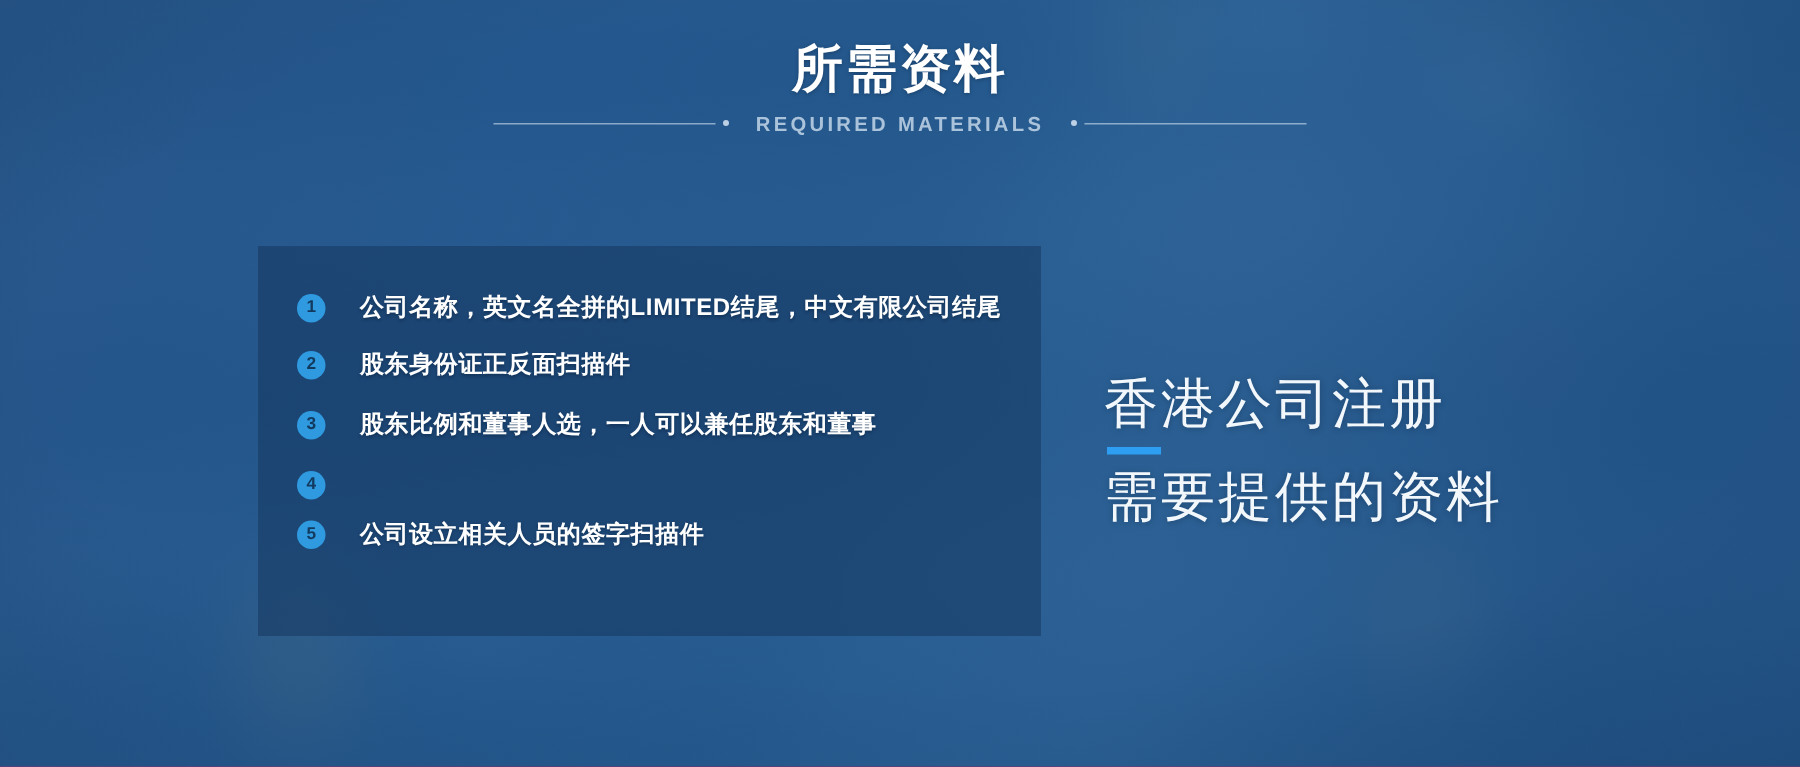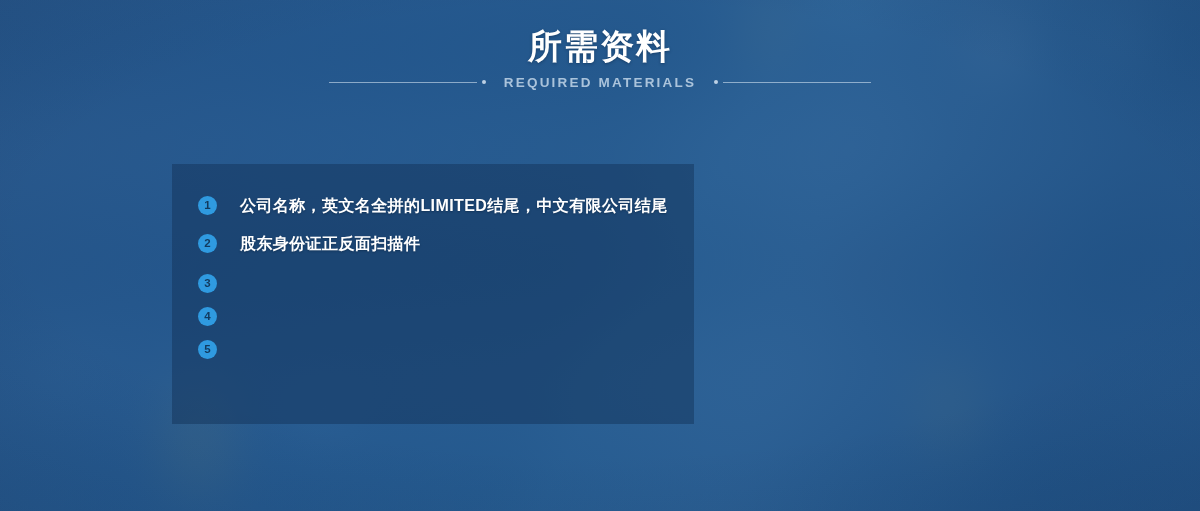--- a/index.html
+++ b/index.html
@@ -210,27 +210,34 @@
         <span class="item-text">公司名称，英文名全拼的LIMITED结尾，中文有限公司结尾</span>
       </div>
 
       <div class="list-item">
         <span class="badge">2</span>
         <span class="item-text">股东身份证正反面扫描件</span>
       </div>
 
       <div class="list-item">
         <span class="badge">3</span>
+        <span class="item-text">股东比例和董事人选，一人可以兼任股东和董事</span>
       </div>
 
       <div class="list-item">
         <span class="badge">4</span>
       </div>
 
       <div class="list-item">
         <span class="badge">5</span>
+        <span class="item-text">公司设立相关人员的签字扫描件</span>
       </div>
 
     </div>
   </div>
 
+  <div class="side-heading">
+    <div class="side-line">香港公司注册</div>
+    <div class="side-accent"></div>
+    <div class="side-line">需要提供的资料</div>
+  </div>
 
 </div>
 
 </body></html>

